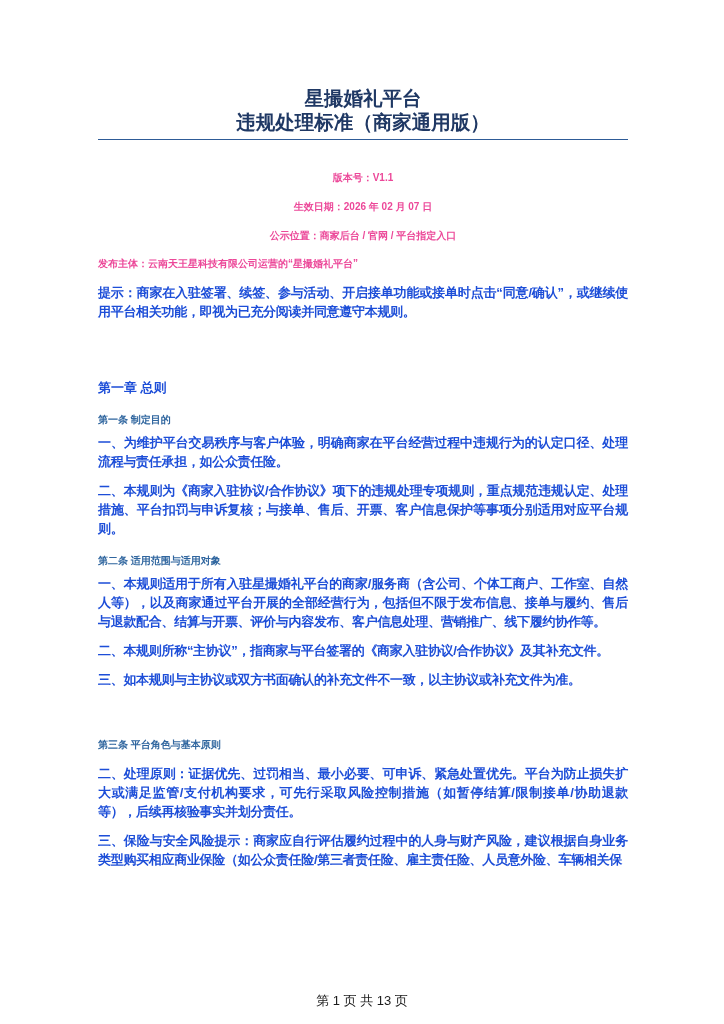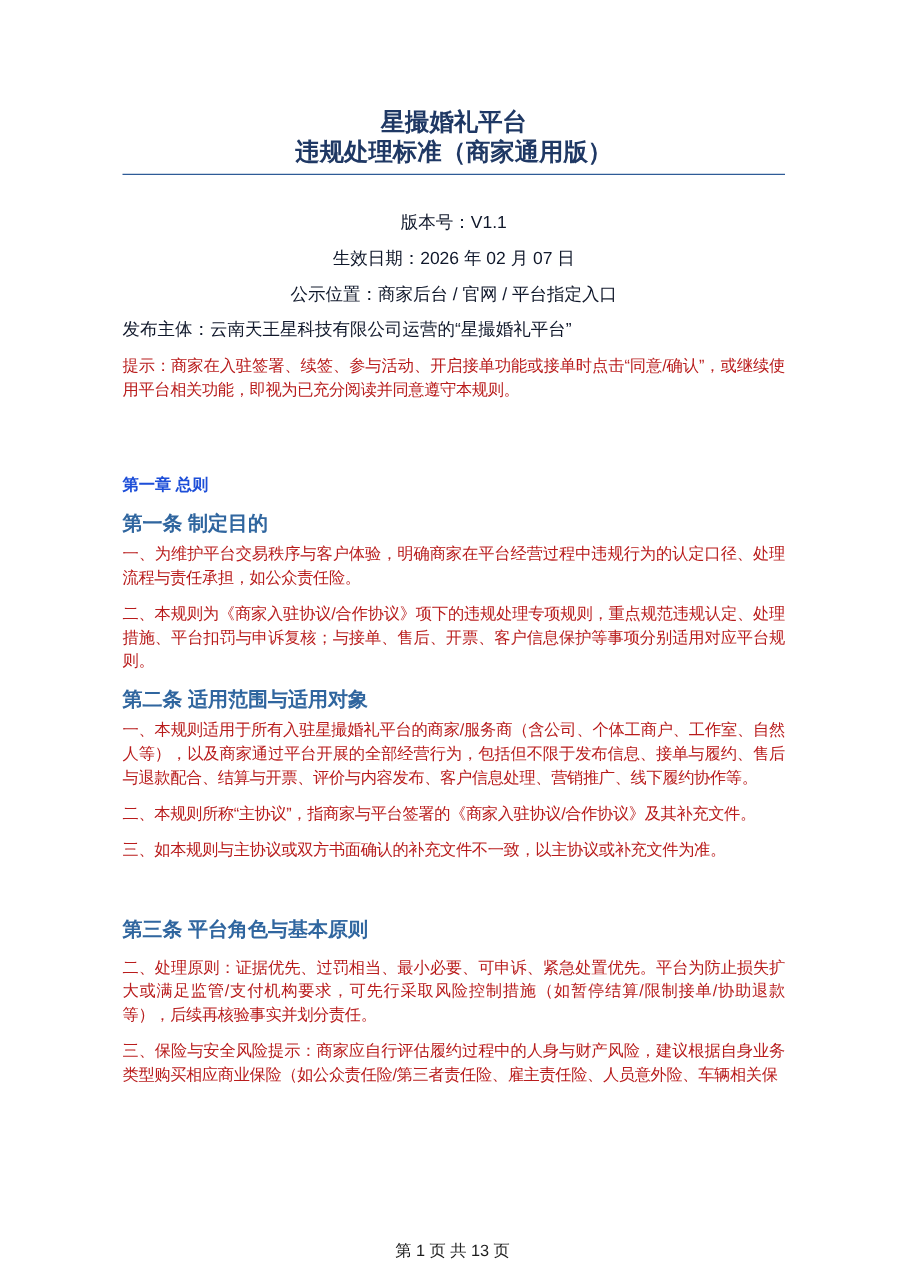--- a/index.html
+++ b/index.html
@@ -33,53 +33,53 @@
     line-height: 24px;
   }
   .title-divider {
     margin-top: 5px;
     border: none;
     border-top: 1.6px solid #2E5B97;
     height: 0;
   }
   
   .meta-line {
-    font-size: 14px;
+    font-size: 10px;
     line-height: 19px;
-    font-weight: 400;
+    font-weight: 700;
     text-align: center;
-    color: #0f172a;
+    color: #ec4899;
   }
   .meta-version   { margin-top: 28px; }
   .meta-date      { margin-top: 10px; }
   .meta-location  { margin-top: 10px; }
   .meta-publisher { margin-top: 9px; text-align: left; }
   .notice-para    { margin-top: 15px; }
   
   .para {
     font-size: 13px;
     line-height: 19px;
-    font-weight: 400;
-    color: #b91c1c;
+    font-weight: 700;
+    color: #1d4ed8;
     text-align: justify;
     letter-spacing: -0.3px;
     margin-top: 10px;
   }
   .para.first { margin-top: 4px; }
   
   .chapter-title {
     margin-top: 57px;
     font-size: 13px;
     line-height: 19px;
     font-weight: 700;
     color: #1d4ed8;
   }
   .article-title {
     margin-top: 13px;
-    font-size: 16px;
+    font-size: 10px;
     line-height: 19px;
     font-weight: 700;
     color: #30669F;
   }
   .article-title.spaced { margin-top: 46px; }
   
   .page-footer {
     position: absolute;
     left: 0;
     right: 0;

